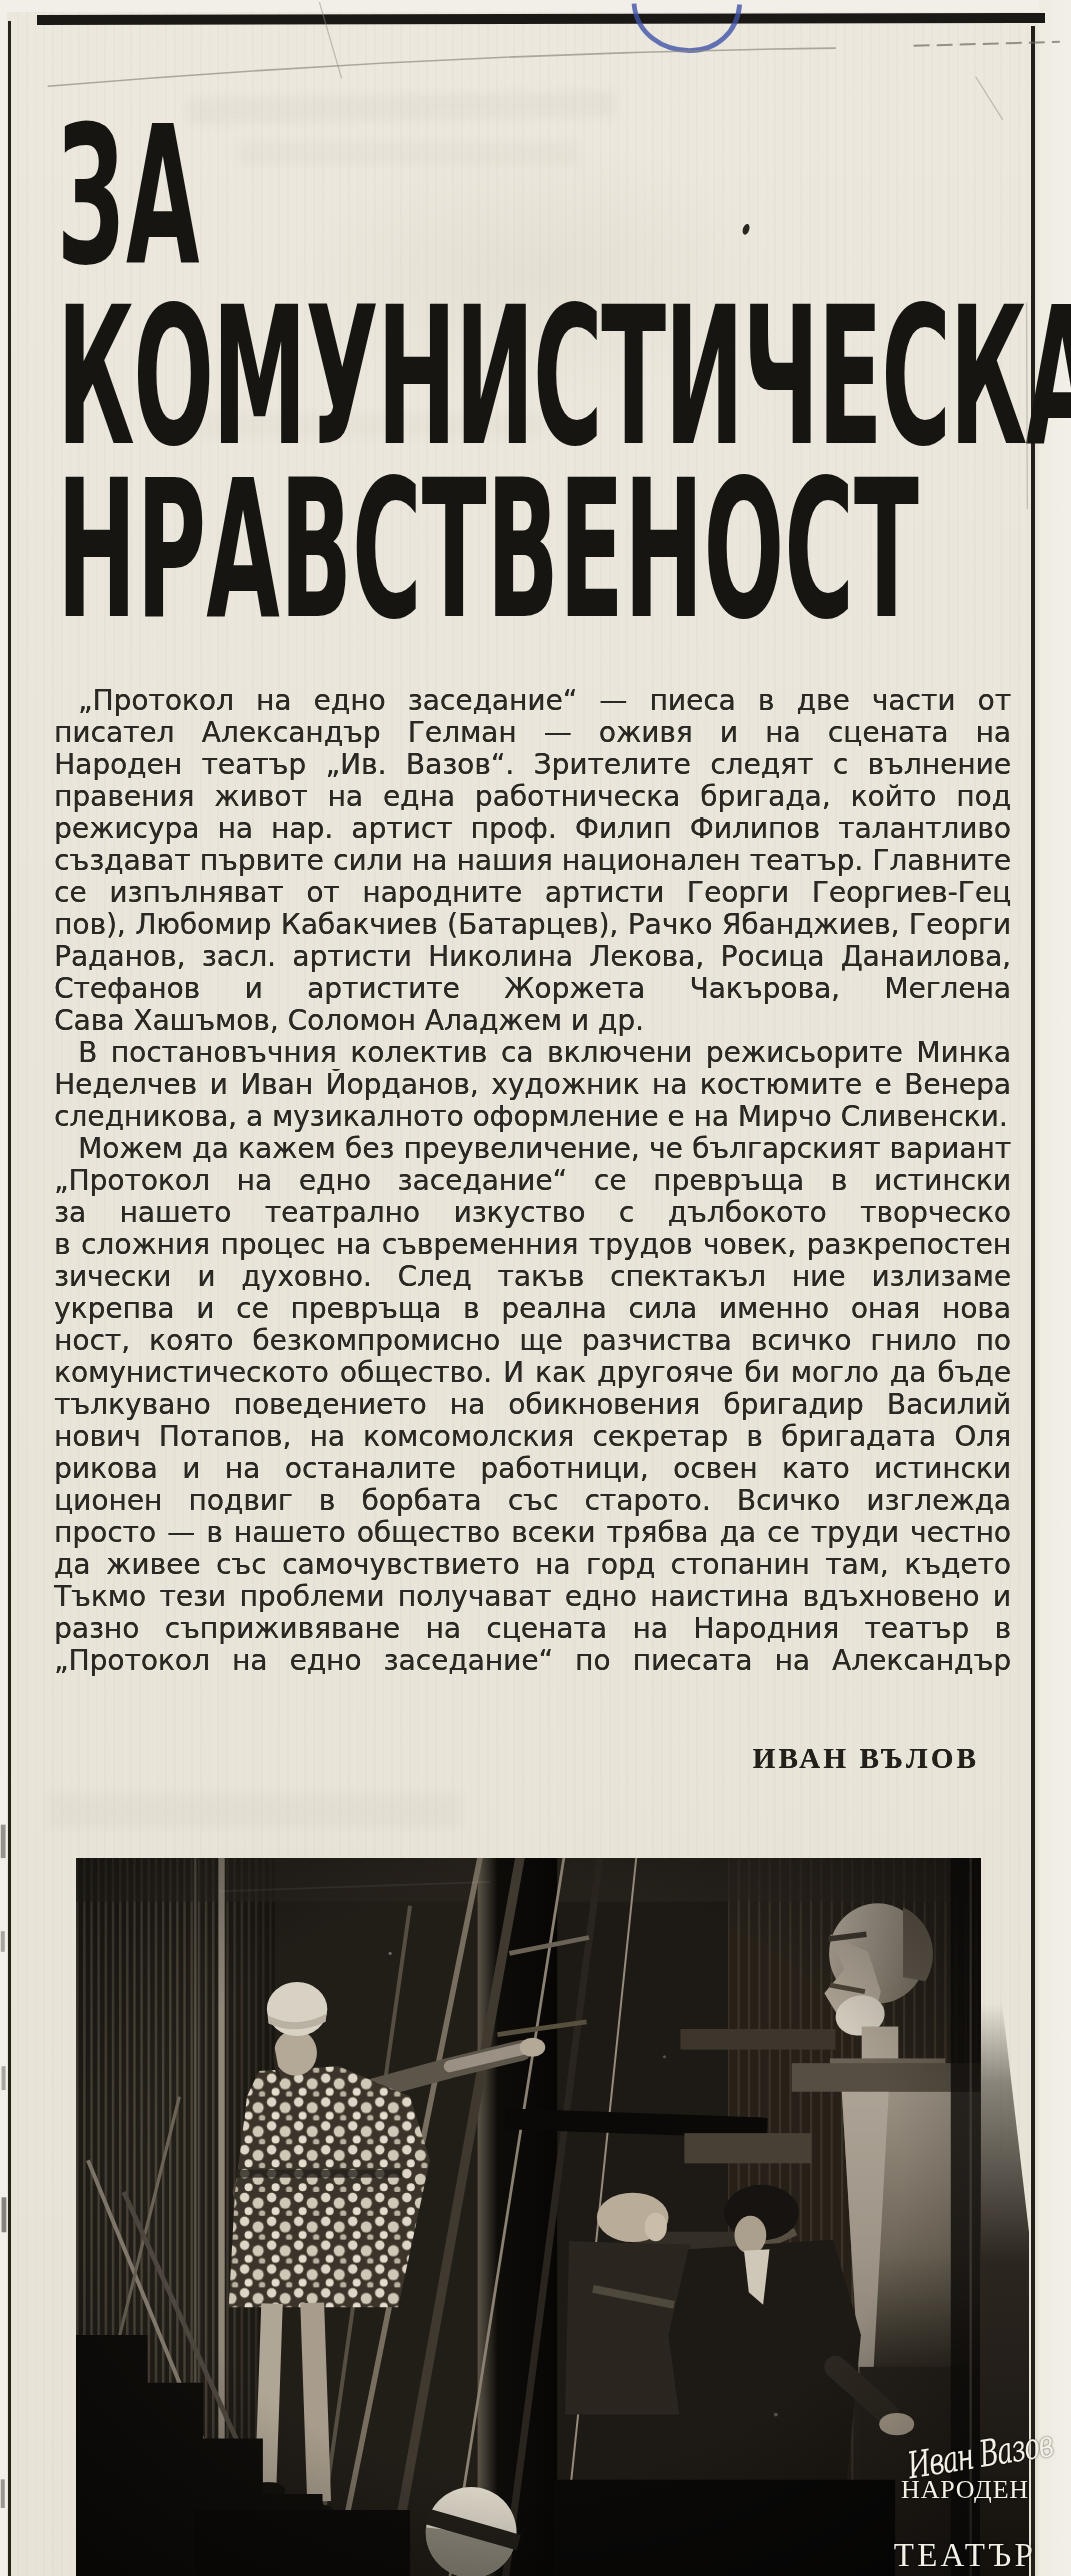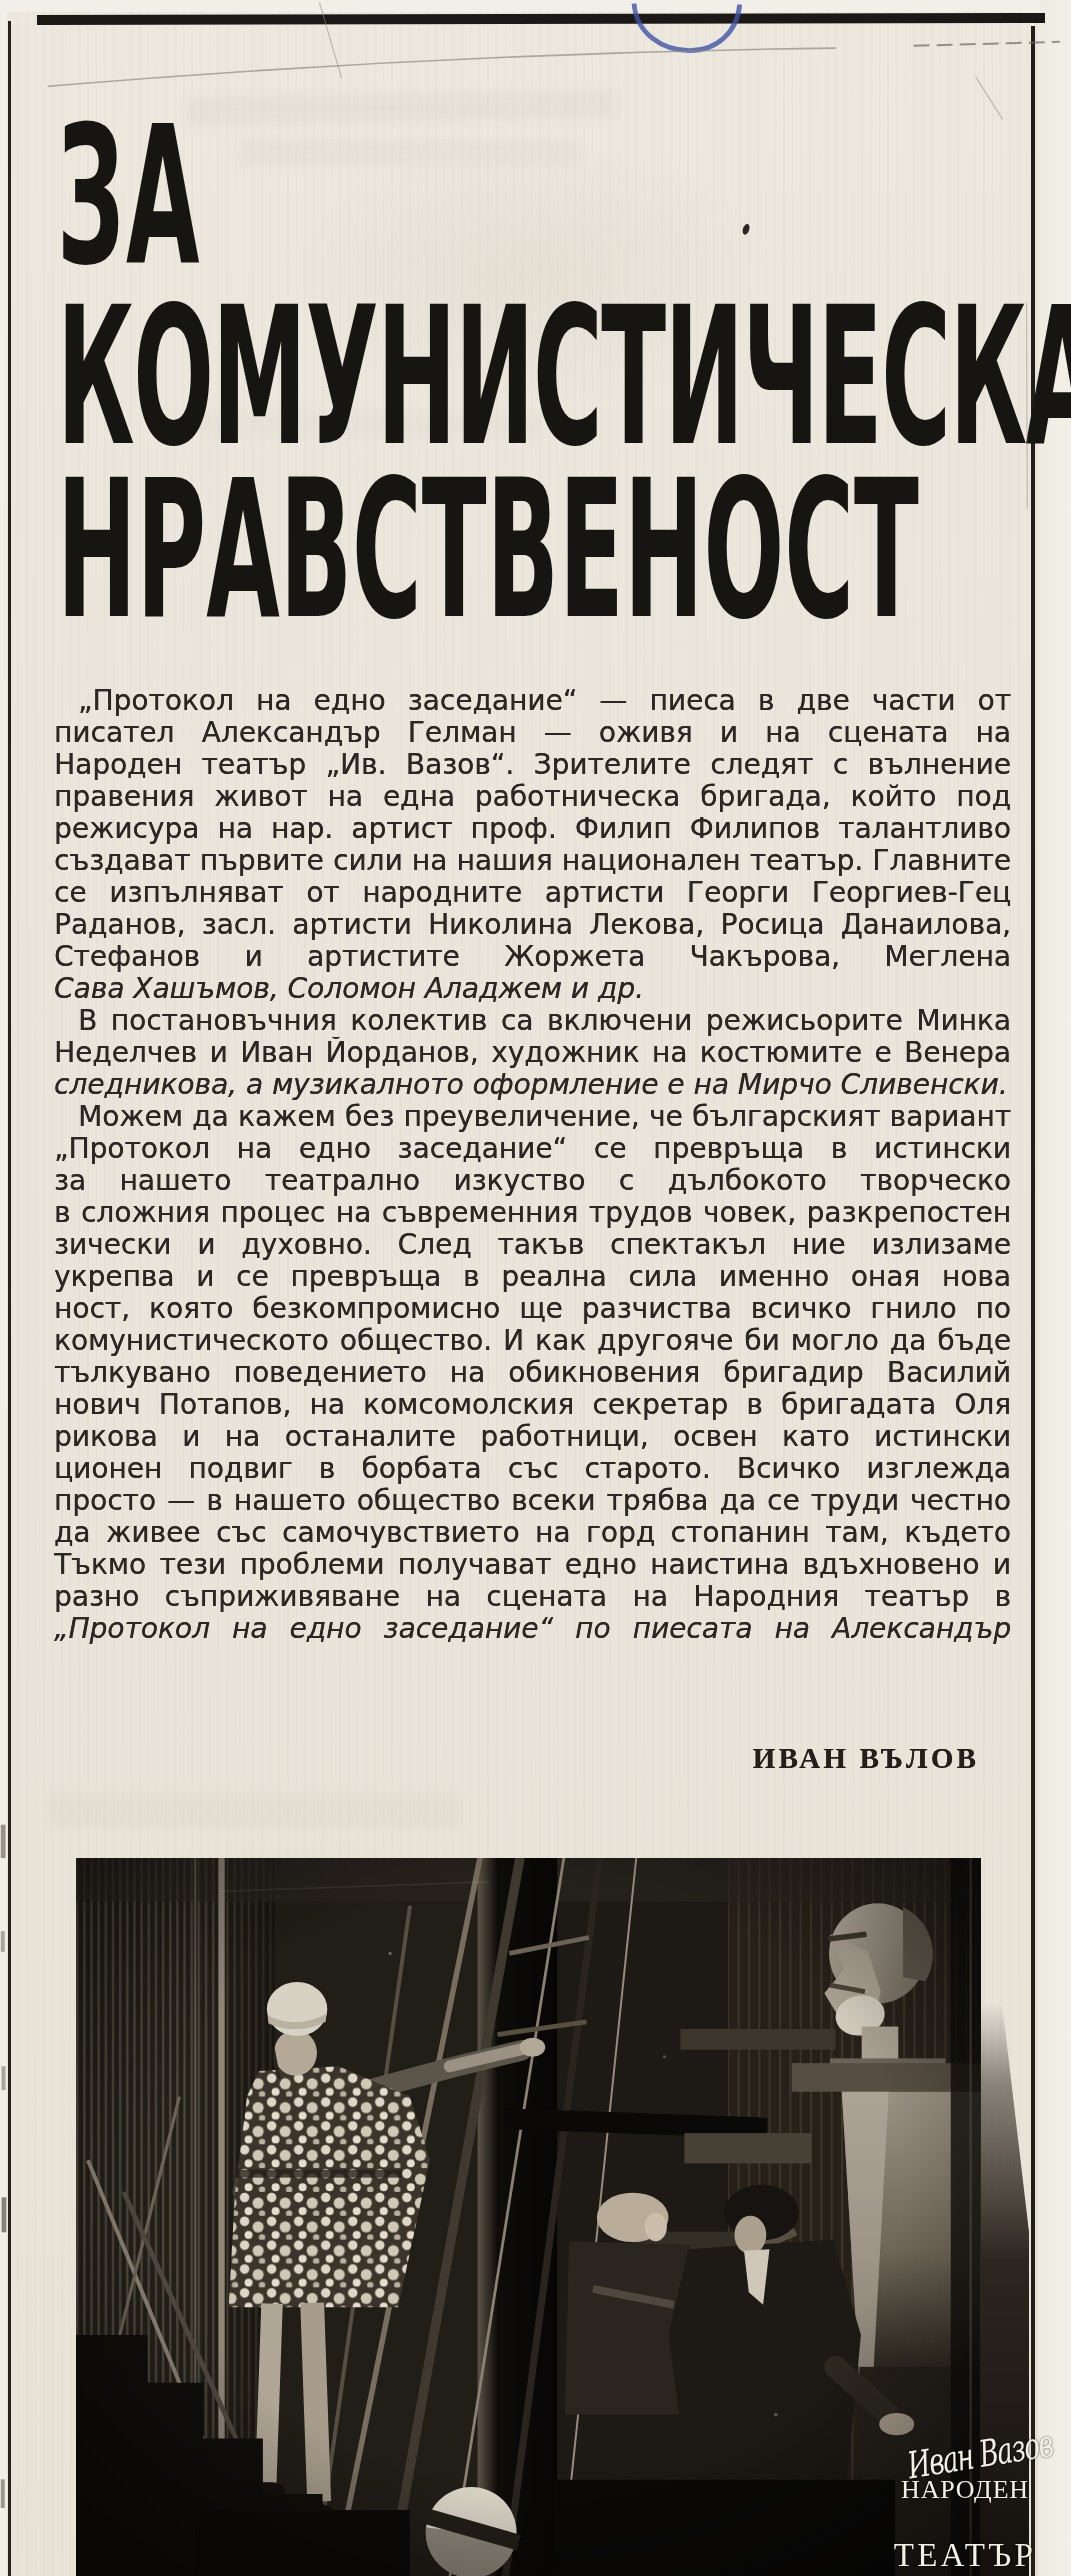--- a/index.html
+++ b/index.html
@@ -44,21 +44,21 @@
 
   
   .article{position:absolute;left:54px;top:685px;width:957px;color:#2b2823;}
   .para{margin:0;}
   .line{
     height:32px;font-size:28px;line-height:32px;
     text-align:justify;text-align-last:justify;
     text-shadow:0.2px 0 0 currentColor;overflow:hidden;
   }
   .para .line:first-child{text-indent:24px;}
-  .line.last{text-align-last:left;font-style:italic;}
+  .line.last{text-align-last:left;}
   .byline{
     position:absolute;left:54px;top:1742px;width:925px;text-align:right;
     font-size:29px;font-weight:bold;letter-spacing:3.2px;color:#23201b;
     text-shadow:0.2px 0 0 currentColor;
     font-family:Liberation Serif, serif;
   }
 
   
   .photo{position:absolute;left:76px;top:1858px;width:905px;height:718px;background:#17140f;overflow:hidden;}
   .photo svg{display:block;width:905px;height:718px;}
@@ -121,20 +121,21 @@
 
   <section class="article">
       <div class="para">
         <div class="line">„Протокол на едно заседание“ — пиеса в две части от съветския</div>
         <div class="line">писател Александър Гелман — оживя и на сцената на подновения</div>
         <div class="line">Народен театър „Ив. Вазов“. Зрителите следят с вълнение непод-</div>
         <div class="line">правения живот на една работническа бригада, който под зрялата</div>
         <div class="line">режисура на нар. артист проф. Филип Филипов талантливо пре-</div>
         <div class="line">създават първите сили на нашия национален театър. Главните роли</div>
         <div class="line">се изпълняват от народните артисти Георги Георгиев-Гец (Пота-</div>
+        <div class="line">пов), Любомир Кабакчиев (Батарцев), Рачко Ябанджиев, Георги</div>
         <div class="line">Раданов, засл. артисти Николина Лекова, Росица Данаилова, Вио-</div>
         <div class="line">Стефанов и артистите Жоржета Чакърова, Меглена Димитрова,</div>
         <div class="line last">Сава Хашъмов, Соломон Аладжем и др.</div>
       </div>
       <div class="para">
         <div class="line">В постановъчния колектив са включени режисьорите Минка До-</div>
         <div class="line">Неделчев и Иван Йорданов, художник на костюмите е Венера На-</div>
         <div class="line last">следникова, а музикалното оформление е на Мирчо Сливенски.</div>
       </div>
       <div class="para">

